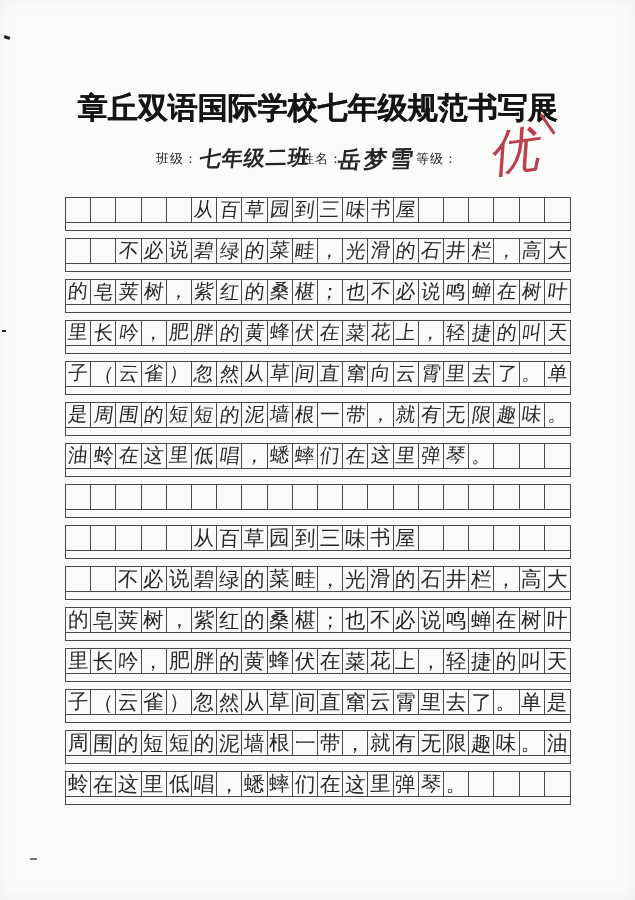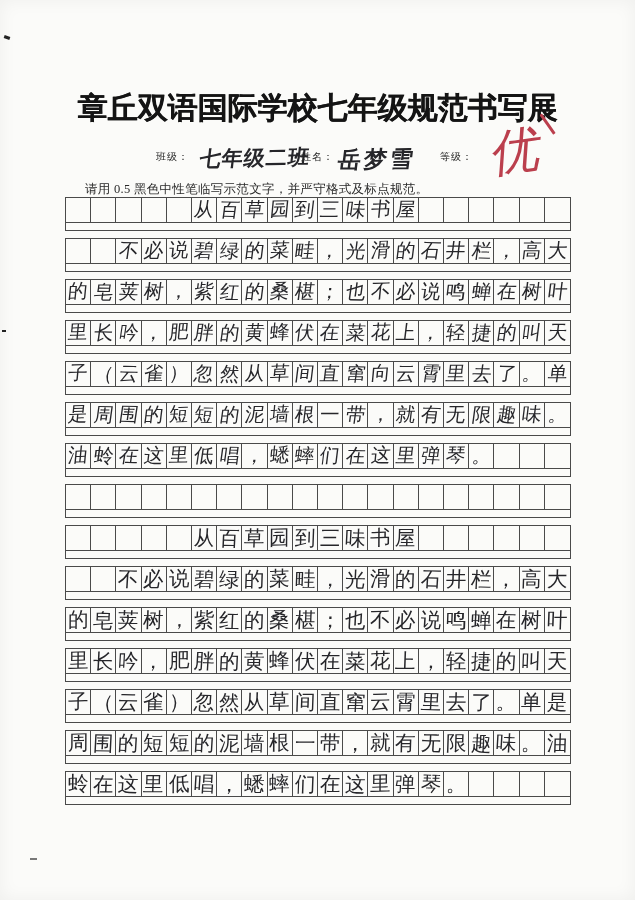--- a/index.html
+++ b/index.html
@@ -37,25 +37,25 @@
     background:var(--red);
     border-radius:3px 3px 1px 1px;
     transform:rotate(-35deg);
   }
   .fields{
     position:absolute;top:142px;left:0;width:635px;height:46px;
     color:#1c1c1c;
   }
   .field-label{
     position:absolute;top:8px;
-    font-size:10px;letter-spacing:1px;color:#222;
+    font-size:13px;letter-spacing:1px;color:#222;
   }
   .lbl-class{left:156px;}
   .lbl-name{left:301px;}
-  .lbl-grade{left:440px;}
+  .lbl-grade{left:416px;}
   .hw-field{
     position:absolute;top:2px;
     font-size:21px;font-weight:600;color:var(--ink);
     transform:skewX(-8deg) rotate(-1deg);
     white-space:nowrap;
     letter-spacing:1px;
   }
   .val-class{left:200px;}
   .val-name{left:338px;font-size:23px;letter-spacing:3px;}
   .grade-red{
@@ -123,21 +123,20 @@
 
   <div class="fields">
     <span class="field-label lbl-class">班级：</span>
     <span class="hw-field val-class">七年级二班</span>
     <span class="field-label lbl-name">姓名：</span>
     <span class="hw-field val-name">岳梦雪</span>
     <span class="field-label lbl-grade">等级：</span>
     <span class="grade-red">优</span>
   </div>
 
-  <div class="instruction">请用 0.5 黑色中性笔临写示范文字，并严守格式及标点规范。</div>
 
   <div class="grid" id="writing-grid">
       <div class="grid-row-wrap model">
         <div class="cells">
           <span class="cell"><span class="hw"></span></span>
           <span class="cell"><span class="hw"></span></span>
           <span class="cell"><span class="hw"></span></span>
           <span class="cell"><span class="hw"></span></span>
           <span class="cell"><span class="hw"></span></span>
           <span class="cell"><span class="hw">从</span></span>

